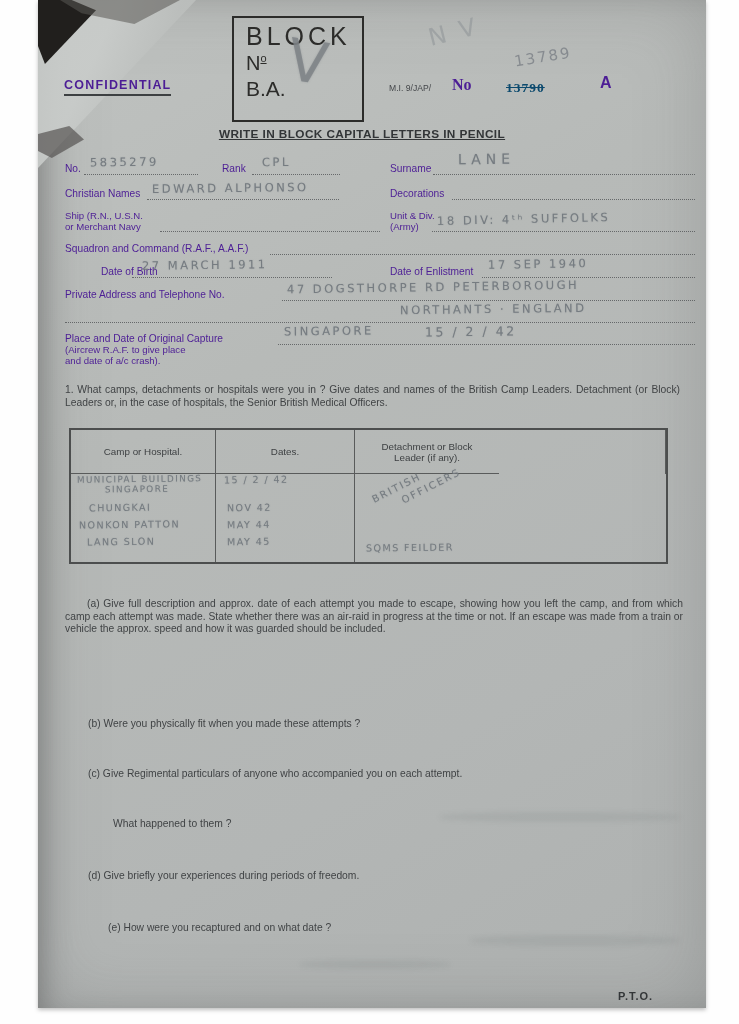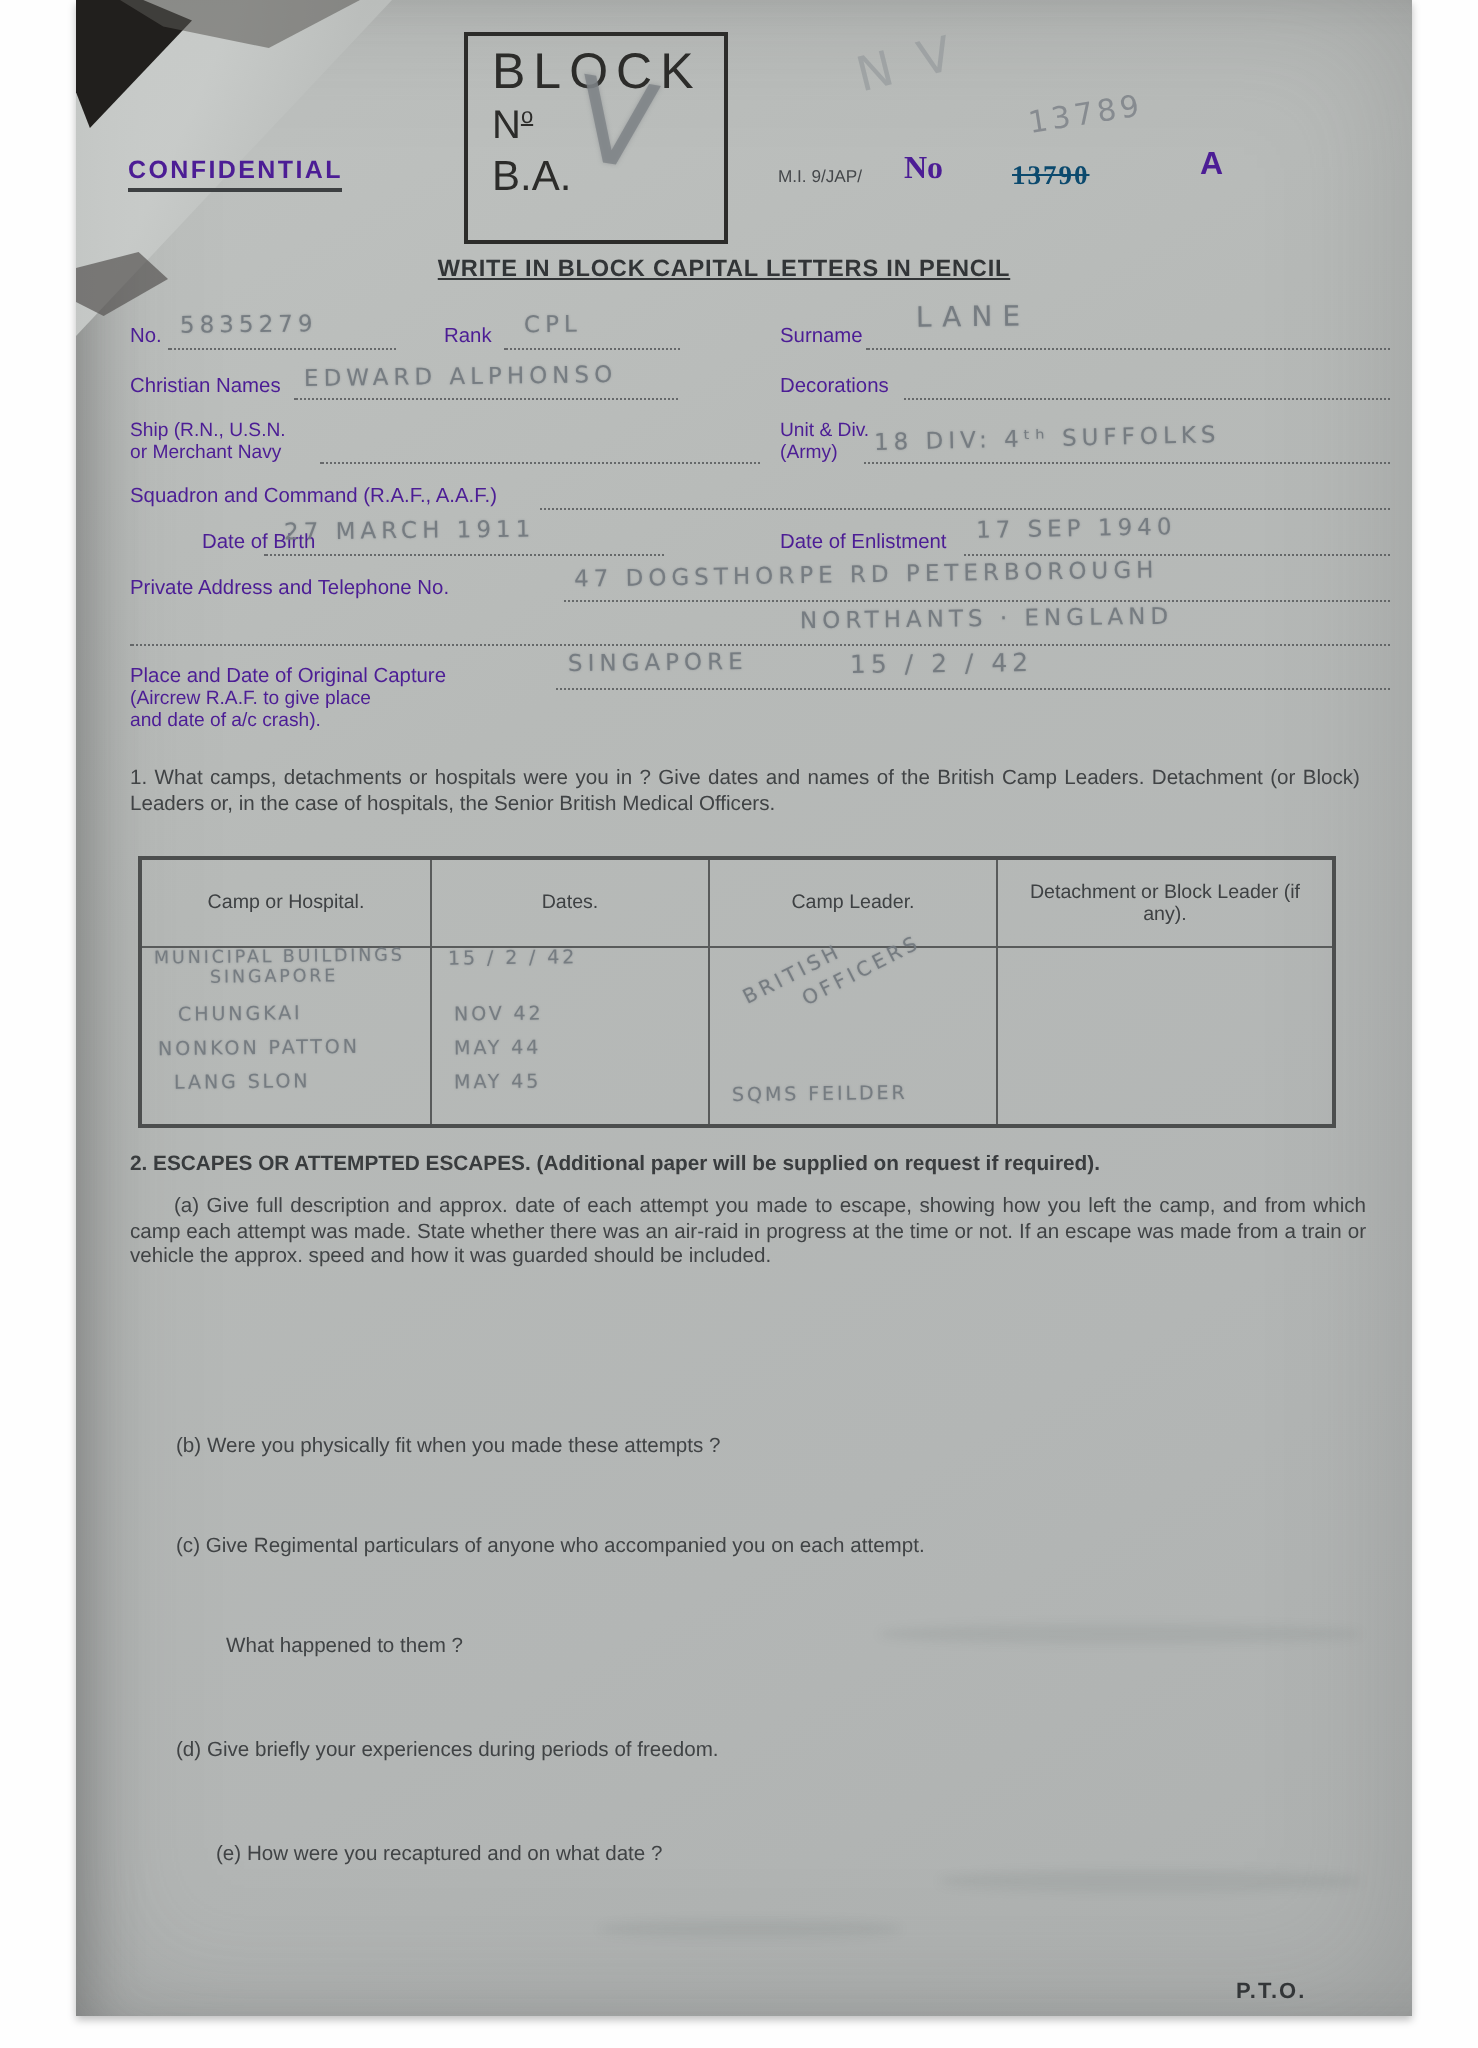--- a/index.html
+++ b/index.html
@@ -146,21 +146,20 @@
   <div class="print lbl-sm" style="left:65px;top:356px;">and date of a/c crash).</div>
   <div class="dotline" style="left:278px;top:343px;width:417px;"></div>
   <div class="hw" style="left:284px;top:324px;">SINGAPORE</div>
   <div class="hw" style="left:425px;top:324px;font-size:12.5px;">15 / 2 / 42</div>
 
   <div class="para" style="left:65px;top:384px;width:615px;">1.    What camps, detachments or hospitals were you in ?    Give dates and names of the British Camp Leaders.  Detachment (or Block) Leaders or, in the case of hospitals, the Senior British Medical Officers.</div>
 
   <div class="table">
     <div class="cell head">Camp or Hospital.</div>
     <div class="cell head">Dates.</div>
-    <div class="cell head">Camp Leader.</div>
     <div class="cell head last">Detachment or Block Leader (if any).</div>
     <div class="cell"></div>
     <div class="cell"></div>
     <div class="cell"></div>
     <div class="cell last"></div>
 
     <div class="hw hw-sm" style="left:6px;top:44px;">MUNICIPAL  BUILDINGS</div>
     <div class="hw hw-sm" style="left:34px;top:54px;">SINGAPORE</div>
     <div class="hw hw-sm" style="left:18px;top:72px;font-size:9.6px;">CHUNGKAI</div>
     <div class="hw hw-sm" style="left:8px;top:89px;font-size:9.6px;">NONKON  PATTON</div>
@@ -171,21 +170,20 @@
     <div class="hw hw-sm" style="left:156px;top:89px;font-size:9.6px;">MAY  44</div>
     <div class="hw hw-sm" style="left:156px;top:106px;font-size:9.6px;">MAY  45</div>
 
     <div class="hw diag" style="left:300px;top:42px;font-size:10px;letter-spacing:2px;">
       <div>BRITISH</div>
       <div class="d2">OFFICERS</div>
     </div>
     <div class="hw hw-sm" style="left:295px;top:112px;font-size:9.6px;">SQMS  FEILDER</div>
   </div>
 
-  <div class="print sec2head" style="left:65px;top:577px;">2.   ESCAPES OR ATTEMPTED ESCAPES.    (Additional paper will be supplied on request if required).</div>
   <div class="para" style="left:65px;top:598px;width:618px;text-indent:22px;">(a)   Give full description and approx. date of each attempt you made to escape, showing how you left the camp,  and from which camp each attempt was made.   State whether there was an air-raid in progress at the time or not.   If  an escape was made from a train or vehicle the approx. speed and how it was guarded should be included.</div>
   <div class="para" style="left:88px;top:718px;width:590px;">(b)   Were you physically fit when you made these attempts ?</div>
   <div class="para" style="left:88px;top:768px;width:590px;">(c)   Give Regimental particulars of anyone who accompanied you on each attempt.</div>
   <div class="para" style="left:113px;top:818px;width:560px;">What happened to them ?</div>
   <div class="para" style="left:88px;top:870px;width:590px;">(d)   Give briefly your experiences during periods of freedom.</div>
   <div class="para" style="left:88px;top:922px;width:590px;margin-left:20px;">(e)   How were you recaptured and on what date ?</div>
 
   <div class="smudge" style="left:440px;top:812px;width:240px;height:10px;"></div>
   <div class="smudge" style="left:470px;top:935px;width:210px;height:11px;"></div>
   <div class="smudge" style="left:300px;top:960px;width:150px;height:9px;"></div>

